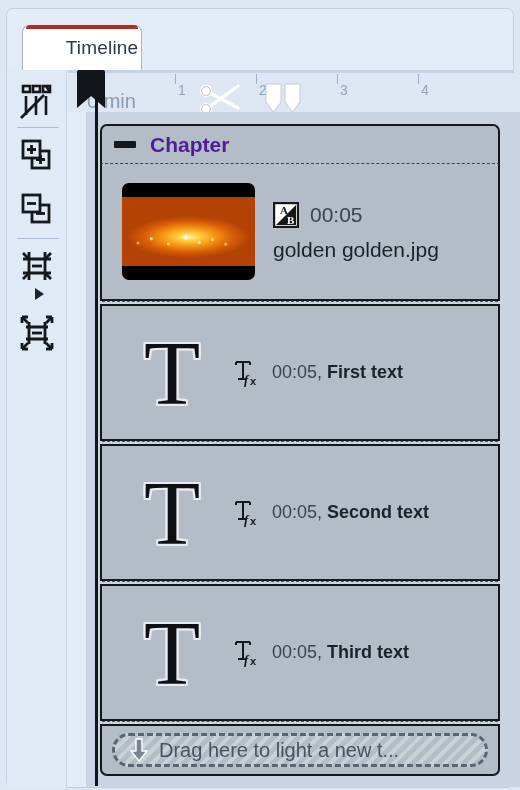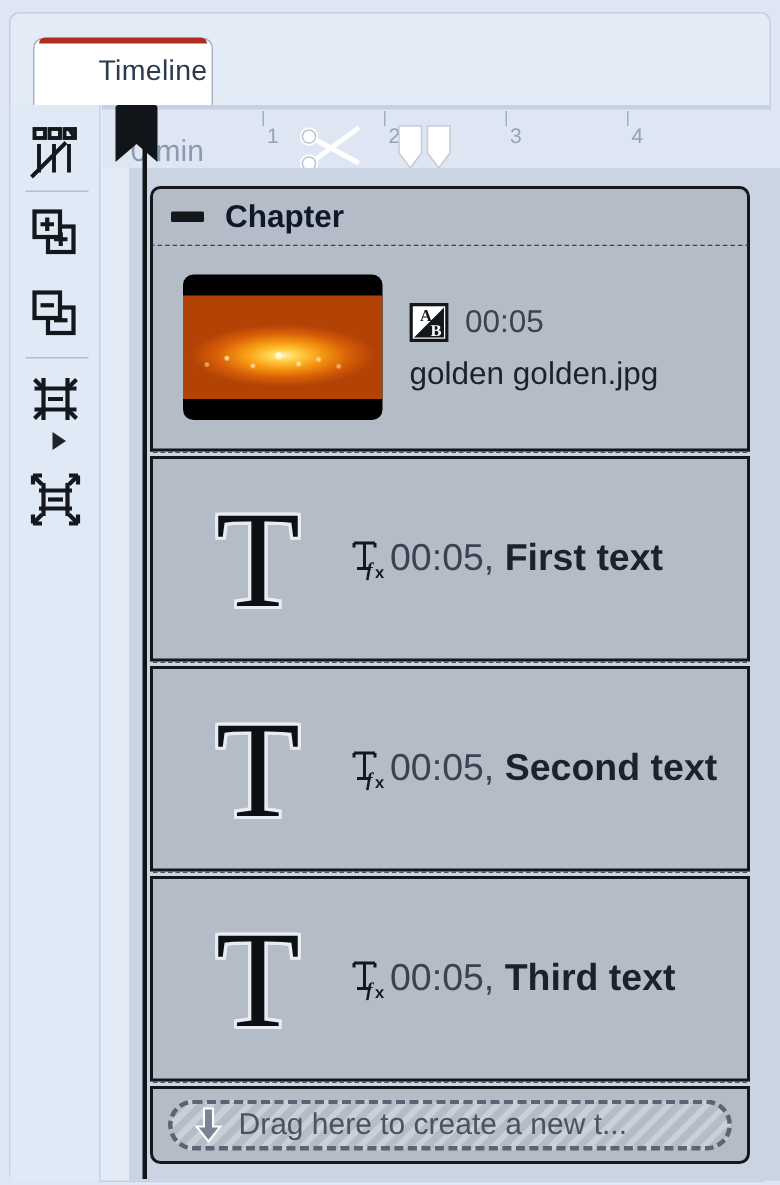--- a/index.html
+++ b/index.html
@@ -179,21 +179,21 @@
   .chapter-collapse {
     width: 22px; height: 7px;
     background: #14181d;
     margin-left: 12px;
     border-radius: 1px;
   }
   .chapter-title {
     margin-left: 14px;
     font-size: 21px;
     font-weight: bold;
-    color: #0f172a;
+    color: #4c1d95;
   }
 
   
   .clip {
     position: absolute;
     left: 14px;
     width: 400px;
     background: #b4bcc8;
     border: 2px solid #14181d;
     box-sizing: border-box;
@@ -267,22 +267,22 @@
       -2px  2px 0 #e8ecf2,  2px  2px 0 #e8ecf2,
        0px -2px 0 #e8ecf2,  0px  2px 0 #e8ecf2,
       -2px  0px 0 #e8ecf2,  2px  0px 0 #e8ecf2;
     flex: none;
   }
   .text-meta {
     margin-left: 22px;
     display: flex; align-items: center;
   }
   .text-label {
-    margin-left: 0;
-    font-size: 25px;
+    margin-left: 12px;
+    font-size: 18px;
     color: #1b222c;
   }
   .text-label .dur { color: #3b4350; }
   .text-label .nm { font-weight: bold; }
 
   
   .dropzone {
     position: absolute;
     left: 14px;
     width: 400px; height: 52px;
@@ -527,19 +527,19 @@
       </div>
     </div>
 
     <div class="clip-sep" style="top:609px;"></div>
 
     <div class="dropzone" style="top:612px;">
       <div class="dz-inner">
         <svg class="dz-arrow" width="20" height="26" viewBox="0 0 20 26">
           <path d="M7 2 L13 2 L13 14 L18 14 L10 24 L2 14 L7 14 Z" fill="#7b8494" stroke="#ffffff" stroke-width="1.4"></path>
         </svg>
-        <span class="dz-text">Drag here to create a new t...</span>
+        <span class="dz-text">Drag here to light a new t...</span>
       </div>
     </div>
   </div>
 
   <div class="right-gutter"></div>
 </div>
 
 </body></html>

